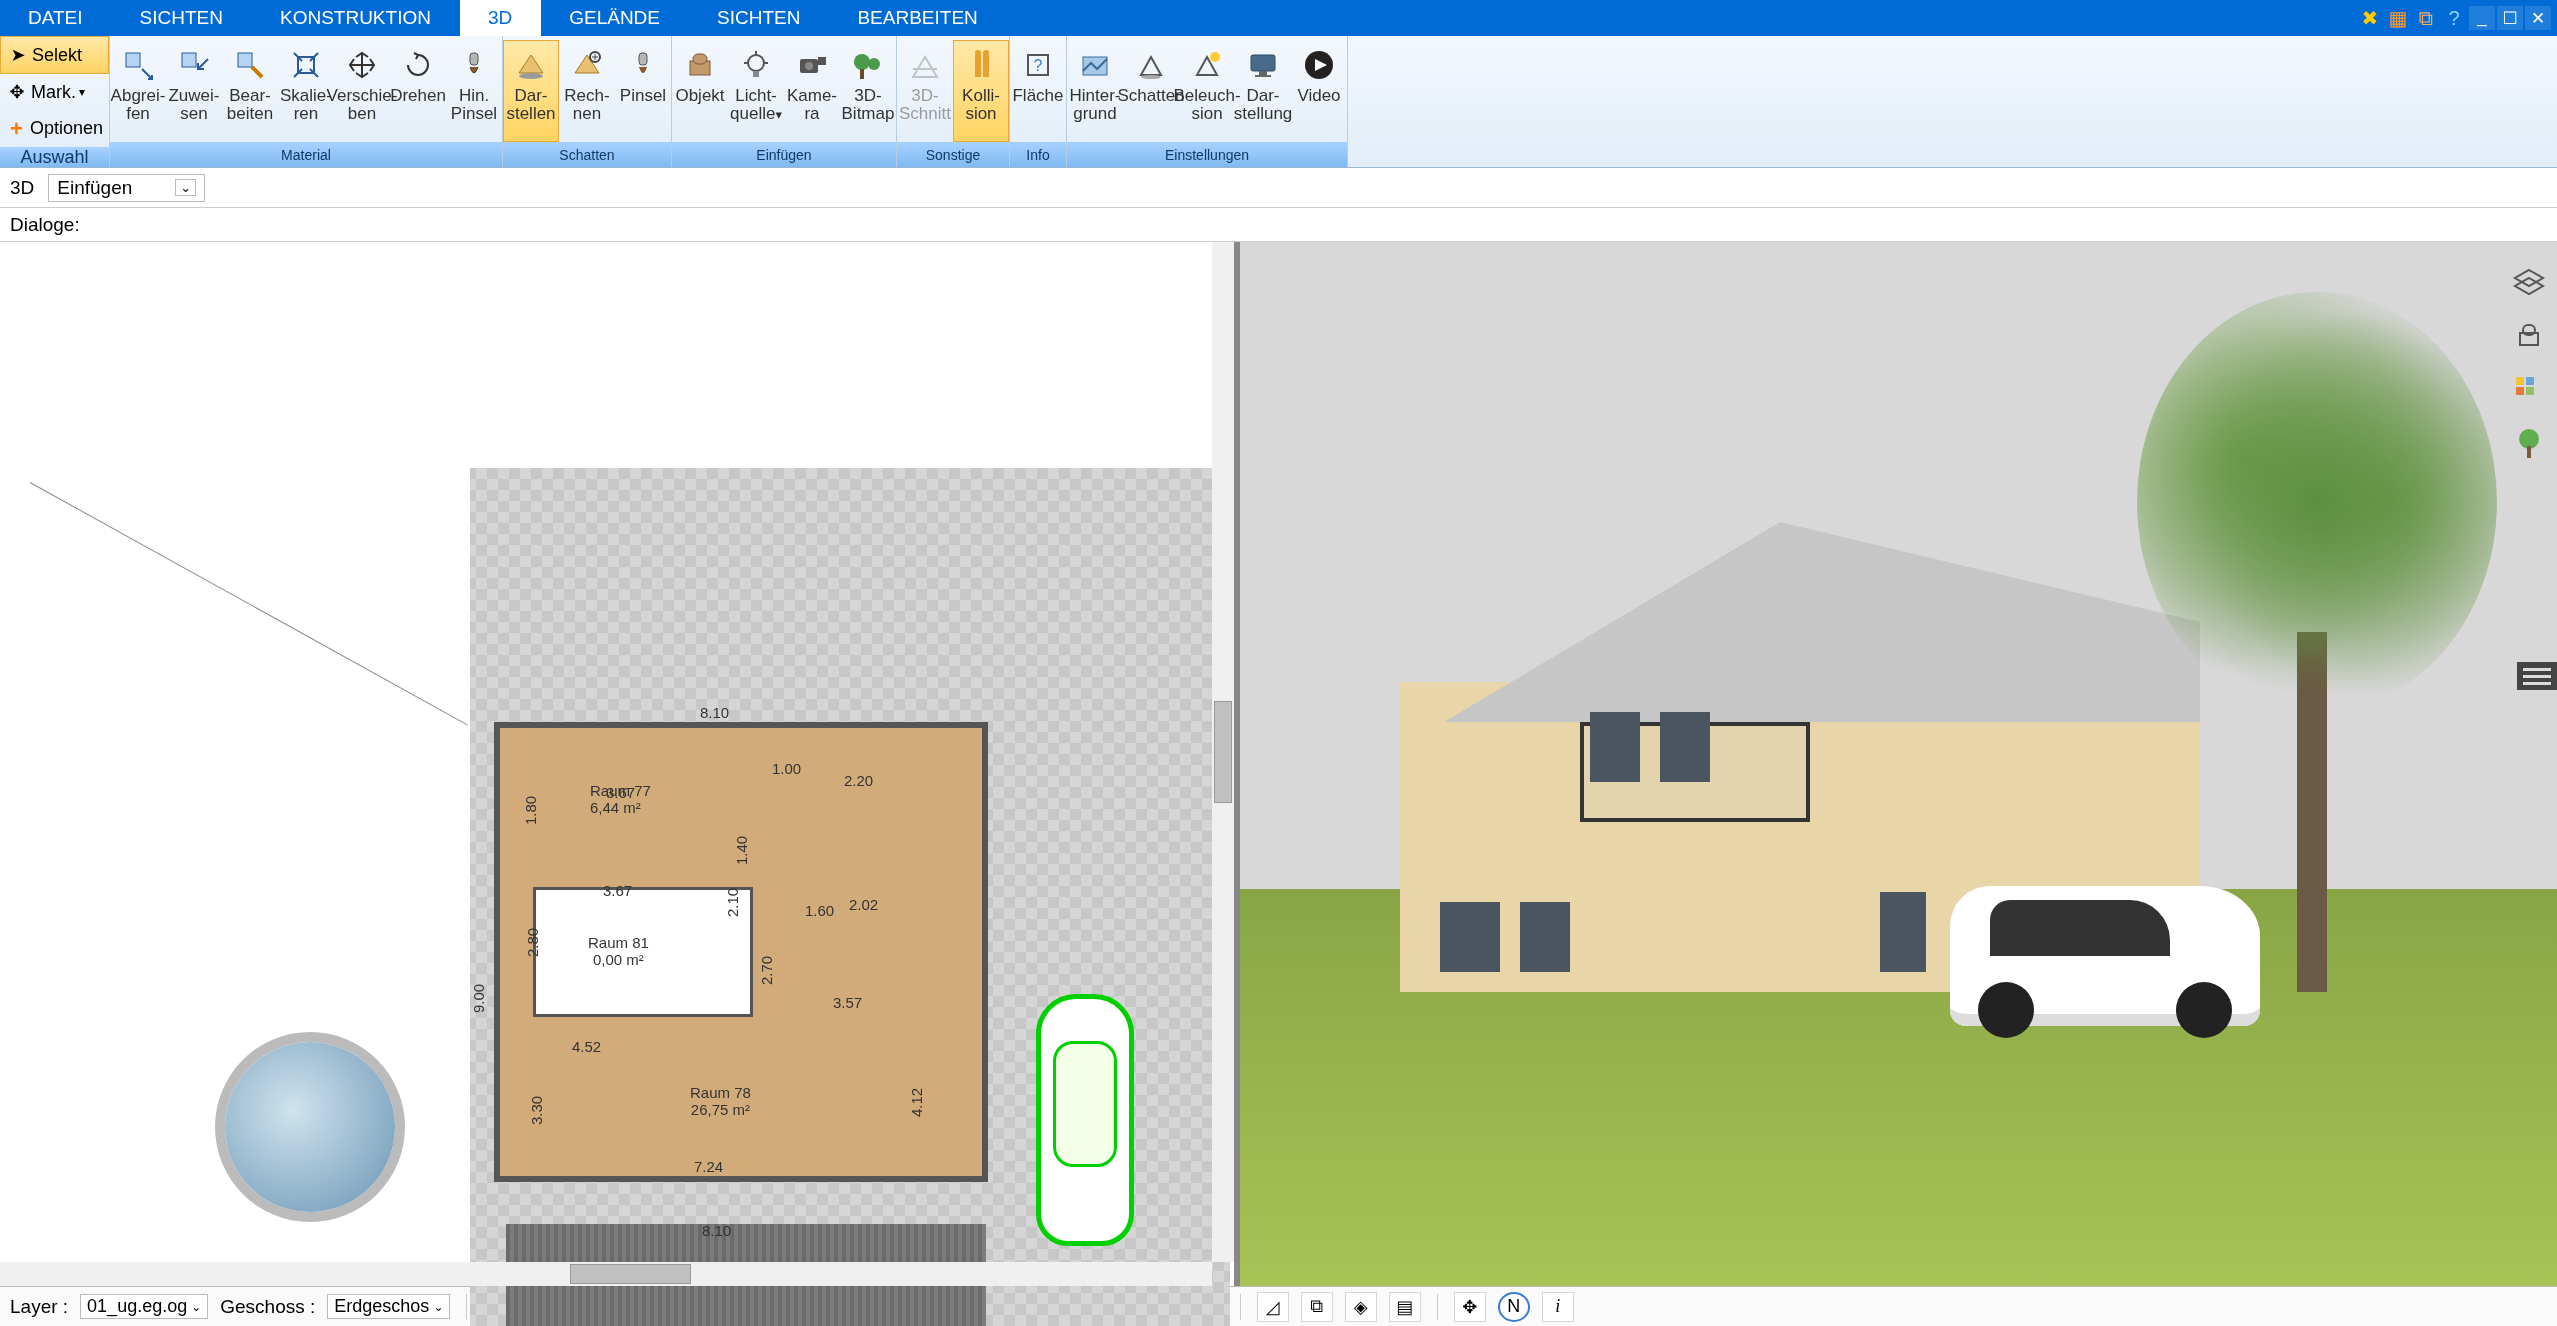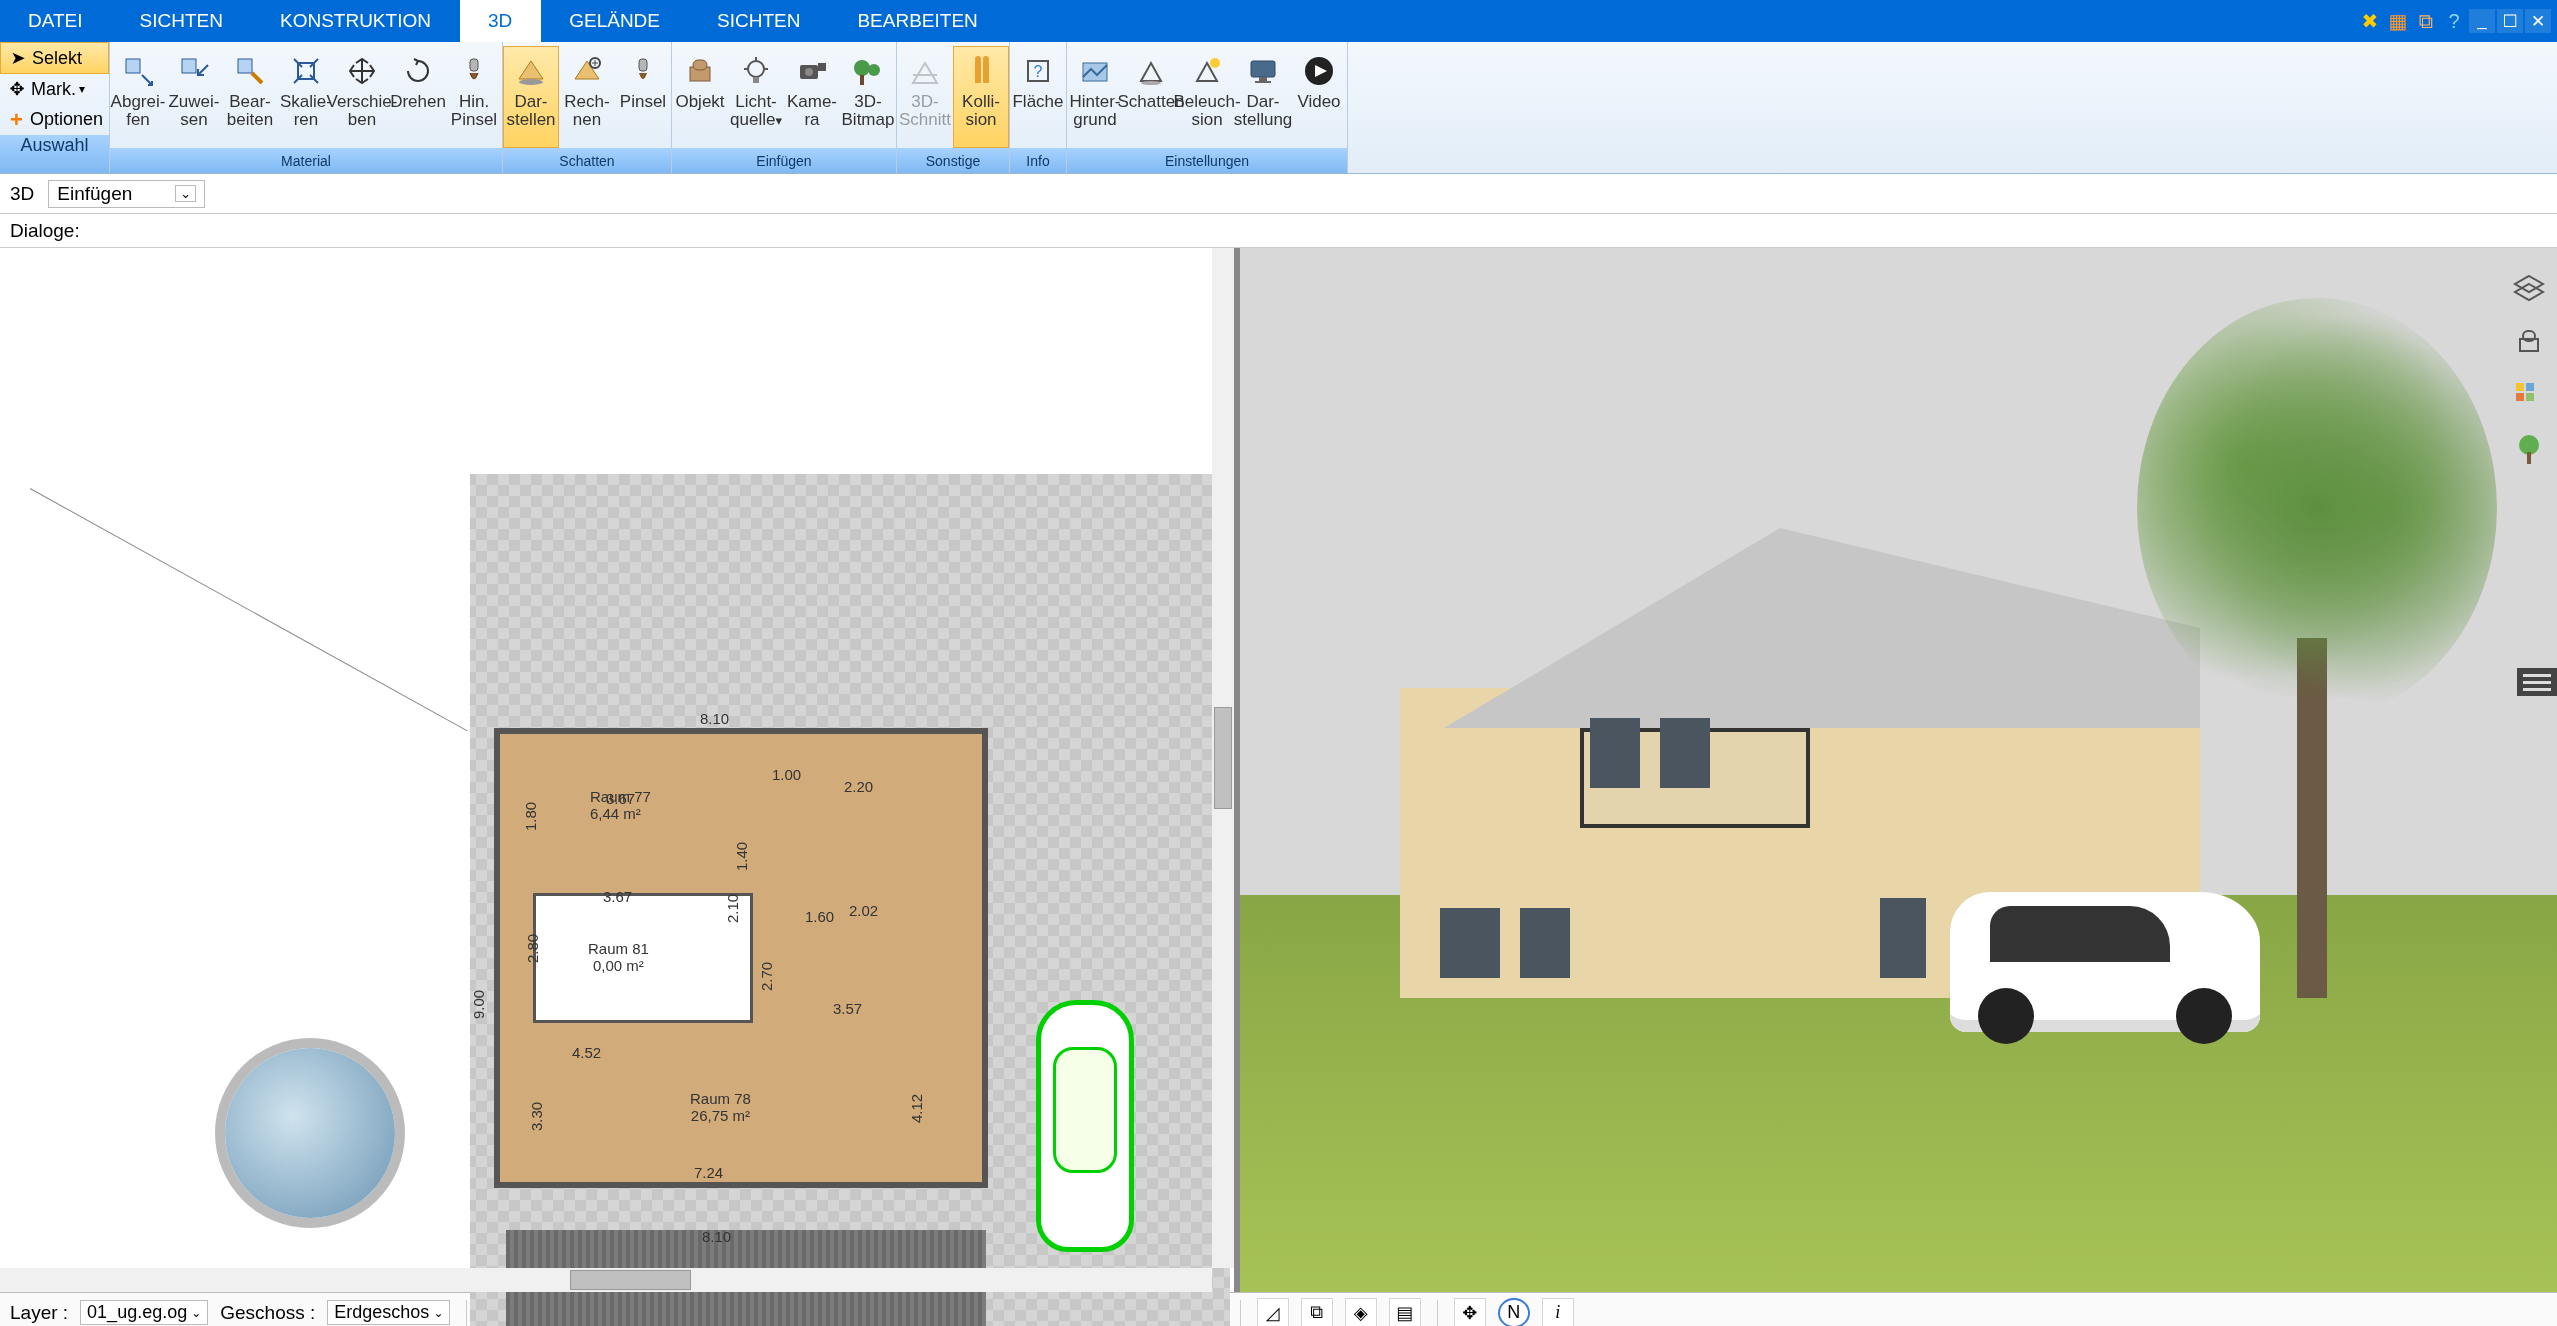--- a/index.html
+++ b/index.html
@@ -1,32 +1,32 @@
 <!DOCTYPE html>
 <html><head>
 <meta charset="utf-8">
 <style>
 * { margin: 0; padding: 0; box-sizing: border-box; font-family: "Segoe UI", Arial, sans-serif; }
 body { width: 2557px; height: 1326px; background: #fff; overflow: hidden; font-size: 19px; }
 
 
-.menubar { height: 42px; background: #006bd6; display: flex; align-items: stretch; color: #fff; }
+.menubar { height: 36px; background: #006bd6; display: flex; align-items: stretch; color: #fff; }
 .menubar .tab { padding: 0 28px; display: flex; align-items: center; font-size: 19px; cursor: pointer; border-right: 1px solid rgba(255,255,255,0); }
 .menubar .tab.active { background: #fff; color: #006bd6; }
 .menubar .spacer { flex: 1; }
 .menubar .winiconbox { display: flex; align-items: center; gap: 2px; padding-right: 6px; }
 .menubar .winicon { width: 26px; height: 24px; display:flex; align-items:center; justify-content:center; font-size:17px; background: rgba(255,255,255,0.12); color:#fff; }
 .menubar .winicon.tool { background: transparent; font-size:20px; }
 
 
 .ribbon { height: 132px; background: linear-gradient(#f3f8fd, #e2edf8); border-bottom: 1px solid #9bb8d3; display: flex; align-items: stretch; }
 .ribbon-left { width: 110px; display:flex; flex-direction:column; border-right:1px solid #b8cde2; }
 .ribbon-left .row { flex:1; display:flex; align-items:center; padding:0 6px; font-size:18px; gap:3px; }
 .ribbon-left .row .ic { width:22px; height:20px; display:inline-flex; align-items:center; justify-content:center; }
-.ribbon-left .grouplabel { height:38px; background: linear-gradient(#a7d2ff,#7fb9f2); text-align:center; font-size:18px; color:#103a66; }
+.ribbon-left .grouplabel { height:20px; background: linear-gradient(#a7d2ff,#7fb9f2); text-align:center; font-size:18px; color:#103a66; }
 
 .ribbon-group { display:flex; flex-direction:column; border-right:1px solid #b8cde2; }
 .ribbon-group .buttons { flex:1; display:flex; align-items:flex-start; padding-top:4px; }
 .ribbon-group .grouplabel { height:26px; background: linear-gradient(#a7d2ff,#7fb9f2); text-align:center; font-size:14px; color:#103a66; display:flex; align-items:center; justify-content:center; }
 
 .rbtn { width: 56px; height: 102px; display:flex; flex-direction:column; align-items:center; justify-content:flex-start; padding-top:4px; cursor:pointer; border:1px solid transparent; }
 .rbtn.active { background: linear-gradient(#ffe9a8,#ffd362); border:1px solid #e9a93b; }
 .rbtn.disabled { opacity:0.45; }
 .rbtn .ic { width:40px; height:40px; margin-bottom:2px; display:flex; align-items:center; justify-content:center; }
 .rbtn .lbl { font-size:17px; line-height:18px; text-align:center; color:#333; white-space:pre-line; }

